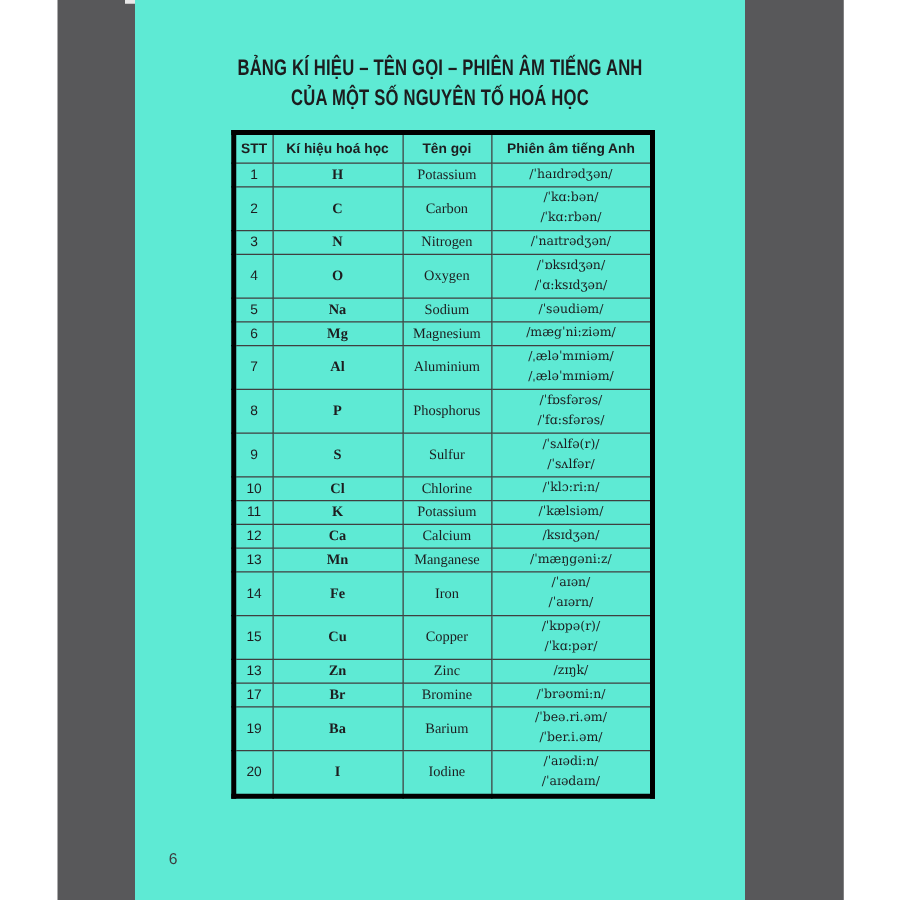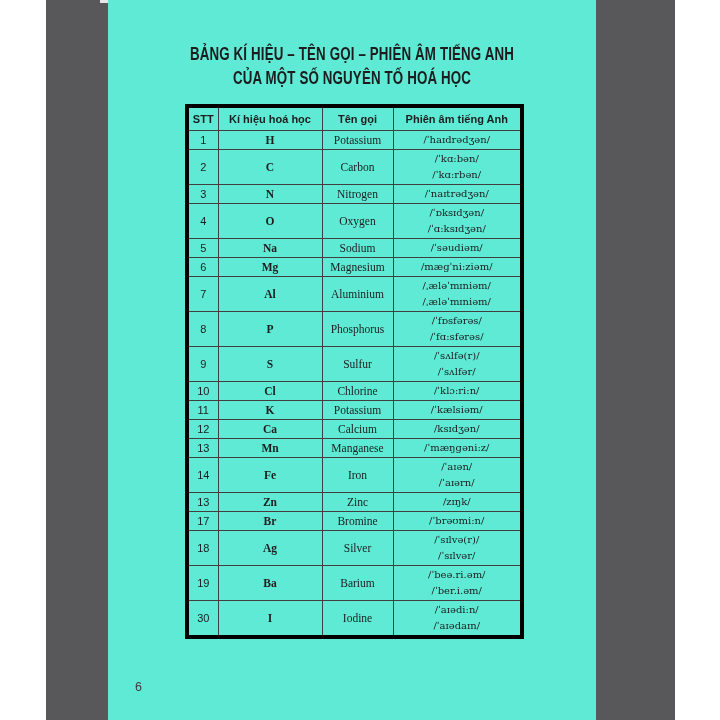--- a/index.html
+++ b/index.html
@@ -230,56 +230,56 @@
         </tr>
         <tr>
           <td class="td-stt">14</td>
           <td class="td-sym">Fe</td>
           <td class="td-name">Iron</td>
           <td class="td-ipa">
             <div class="ipa-line">/ˈaɪən/</div>
             <div class="ipa-line">/ˈaɪərn/</div>
           </td>
         </tr>
+        <tr>
+          <td class="td-stt">15</td>
+          <td class="td-sym">Cu</td>
+          <td class="td-name">Copper</td>
+          <td class="td-ipa">
+            <div class="ipa-line">/ˈkɒpə(r)/</div>
+            <div class="ipa-line">/ˈkɑ:pər/</div>
+          </td>
+        </tr>
         <tr class="single">
           <td class="td-stt">13</td>
           <td class="td-sym">Zn</td>
           <td class="td-name">Zinc</td>
           <td class="td-ipa">
             <div class="ipa-line">/zɪŋk/</div>
           </td>
         </tr>
         <tr class="single">
           <td class="td-stt">17</td>
           <td class="td-sym">Br</td>
           <td class="td-name">Bromine</td>
           <td class="td-ipa">
             <div class="ipa-line">/ˈbrəʊmi:n/</div>
           </td>
         </tr>
         <tr>
-          <td class="td-stt">18</td>
-          <td class="td-sym">Ag</td>
-          <td class="td-name">Silver</td>
-          <td class="td-ipa">
-            <div class="ipa-line">/ˈsɪlvə(r)/</div>
-            <div class="ipa-line">/ˈsɪlvər/</div>
-          </td>
-        </tr>
-        <tr>
           <td class="td-stt">19</td>
           <td class="td-sym">Ba</td>
           <td class="td-name">Barium</td>
           <td class="td-ipa">
             <div class="ipa-line">/ˈbeə.ri.əm/</div>
             <div class="ipa-line">/ˈber.i.əm/</div>
           </td>
         </tr>
         <tr>
-          <td class="td-stt">30</td>
+          <td class="td-stt">20</td>
           <td class="td-sym">I</td>
           <td class="td-name">Iodine</td>
           <td class="td-ipa">
             <div class="ipa-line">/ˈaɪədi:n/</div>
             <div class="ipa-line">/ˈaɪədaɪn/</div>
           </td>
         </tr>
       </tbody>
   </table>
 

